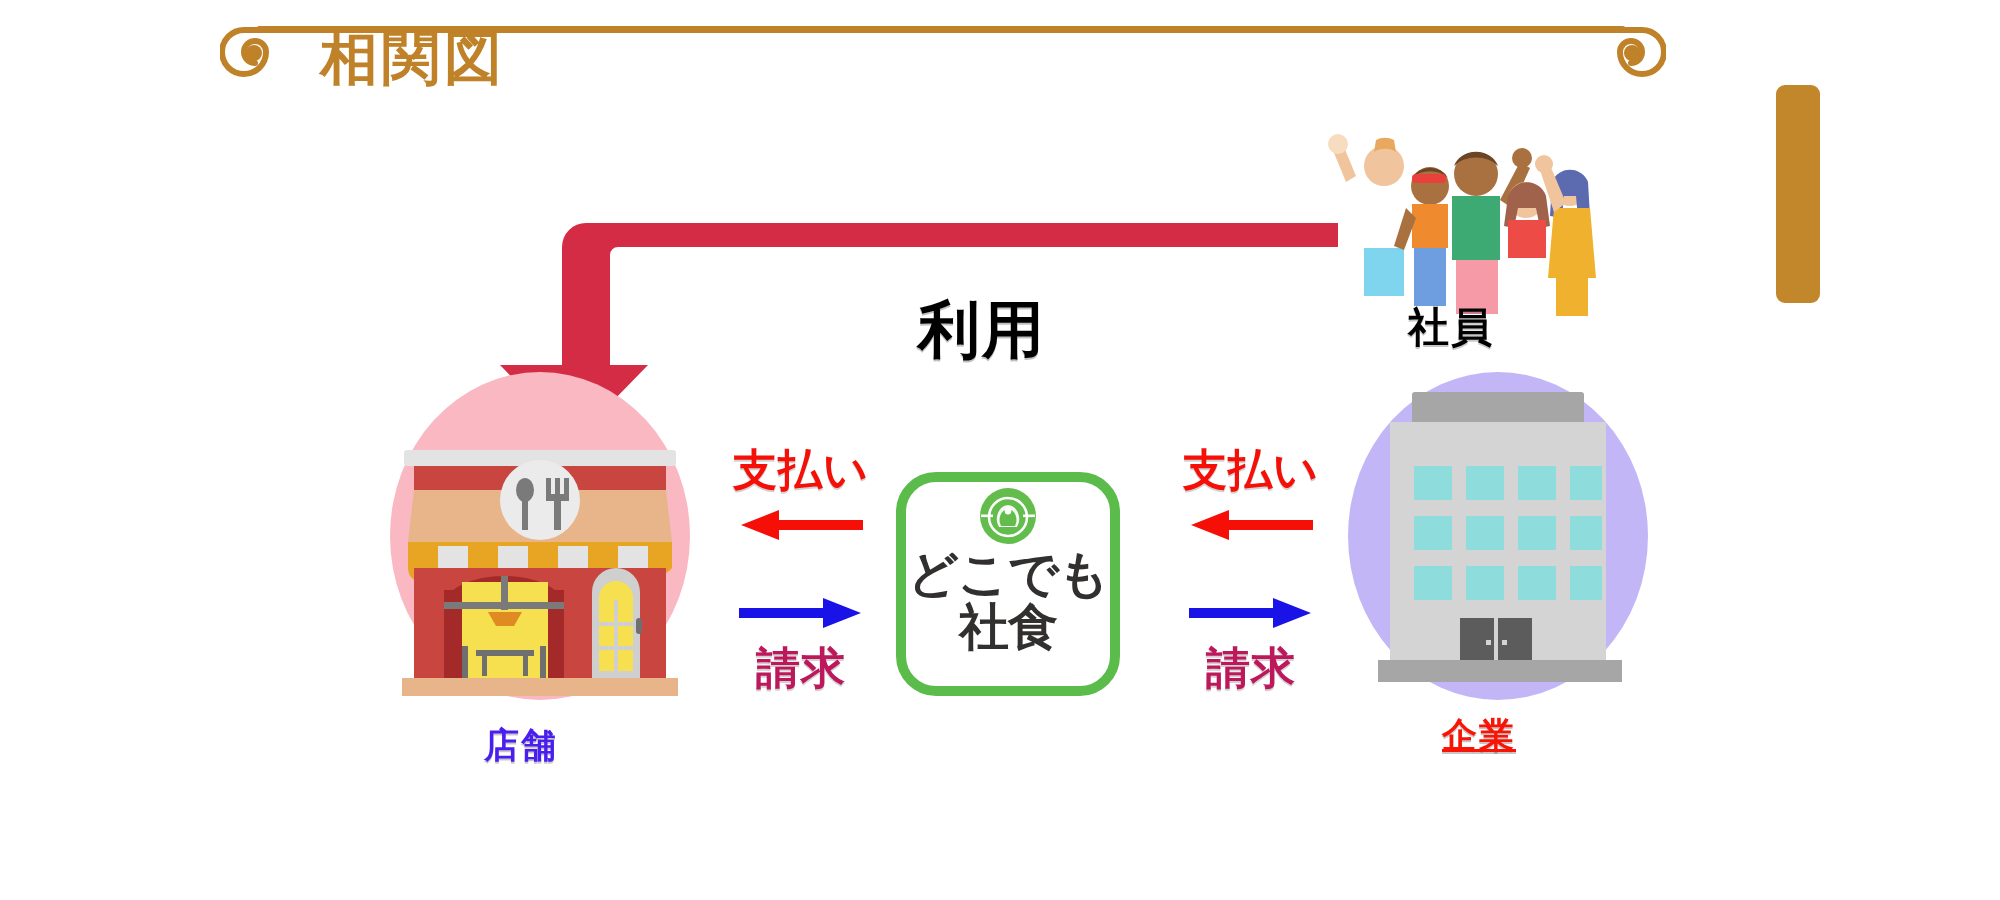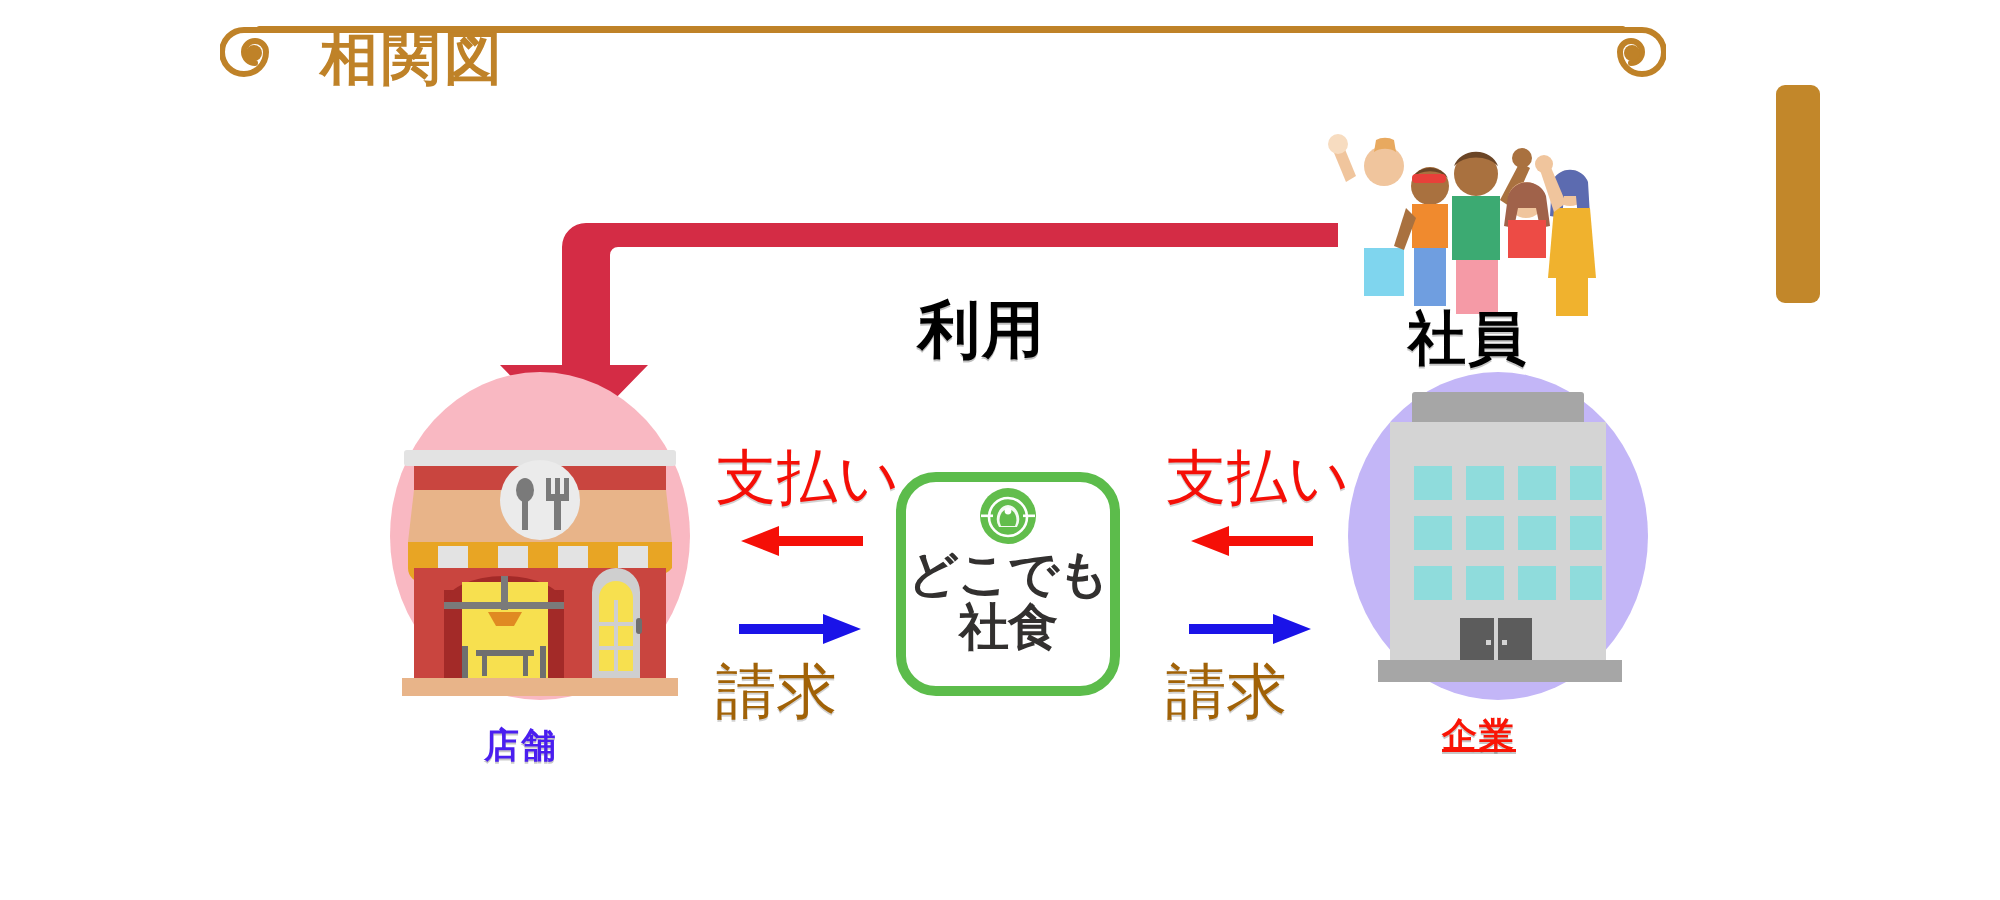--- a/index.html
+++ b/index.html
@@ -107,38 +107,38 @@
   .node-label {
     position: absolute;
     font-size: 35px;
     font-weight: 800;
     letter-spacing: 2px;
     white-space: nowrap;
     text-shadow: 0 2px 0 rgba(0,0,0,.22);
   }
   .label-store { left: 476px; top: 722px; color: #4a1ef0; }
   .label-corp  { left: 1434px; top: 712px; color: #fa1405; text-decoration: underline; }
-  .label-staff { left: 1400px; top: 300px; color: #000000; font-size: 58px; }
+  .label-staff { left: 1400px; top: 300px; color: #000000; font-size: 41px; }
 
   
   .flow-col { position: absolute; width: 170px; }
   .flow-left  { left: 708px; top: 448px; }
   .flow-right { left: 1158px; top: 448px; }
 
   .flow-label {
-    font-size: 60px;
-    font-weight: 400;
+    font-size: 44px;
+    font-weight: 700;
     letter-spacing: 1px;
     line-height: 1;
     white-space: nowrap;
-    text-align: left;
+    text-align: center;
     text-shadow: 0 2px 0 rgba(0,0,0,.18);
   }
   .flow-label.pay { color: #f50f07; }
-  .flow-label.bill{ color: #a16207; }
+  .flow-label.bill{ color: #be185d; }
 
   .flow-arrow { height: 42px; display: flex; align-items: center; justify-content: center; }
 
   .gap-a { height: 12px; }
   .gap-b { height: 46px; }
 
   
   .hub {
     position: absolute;
     left: 888px;

